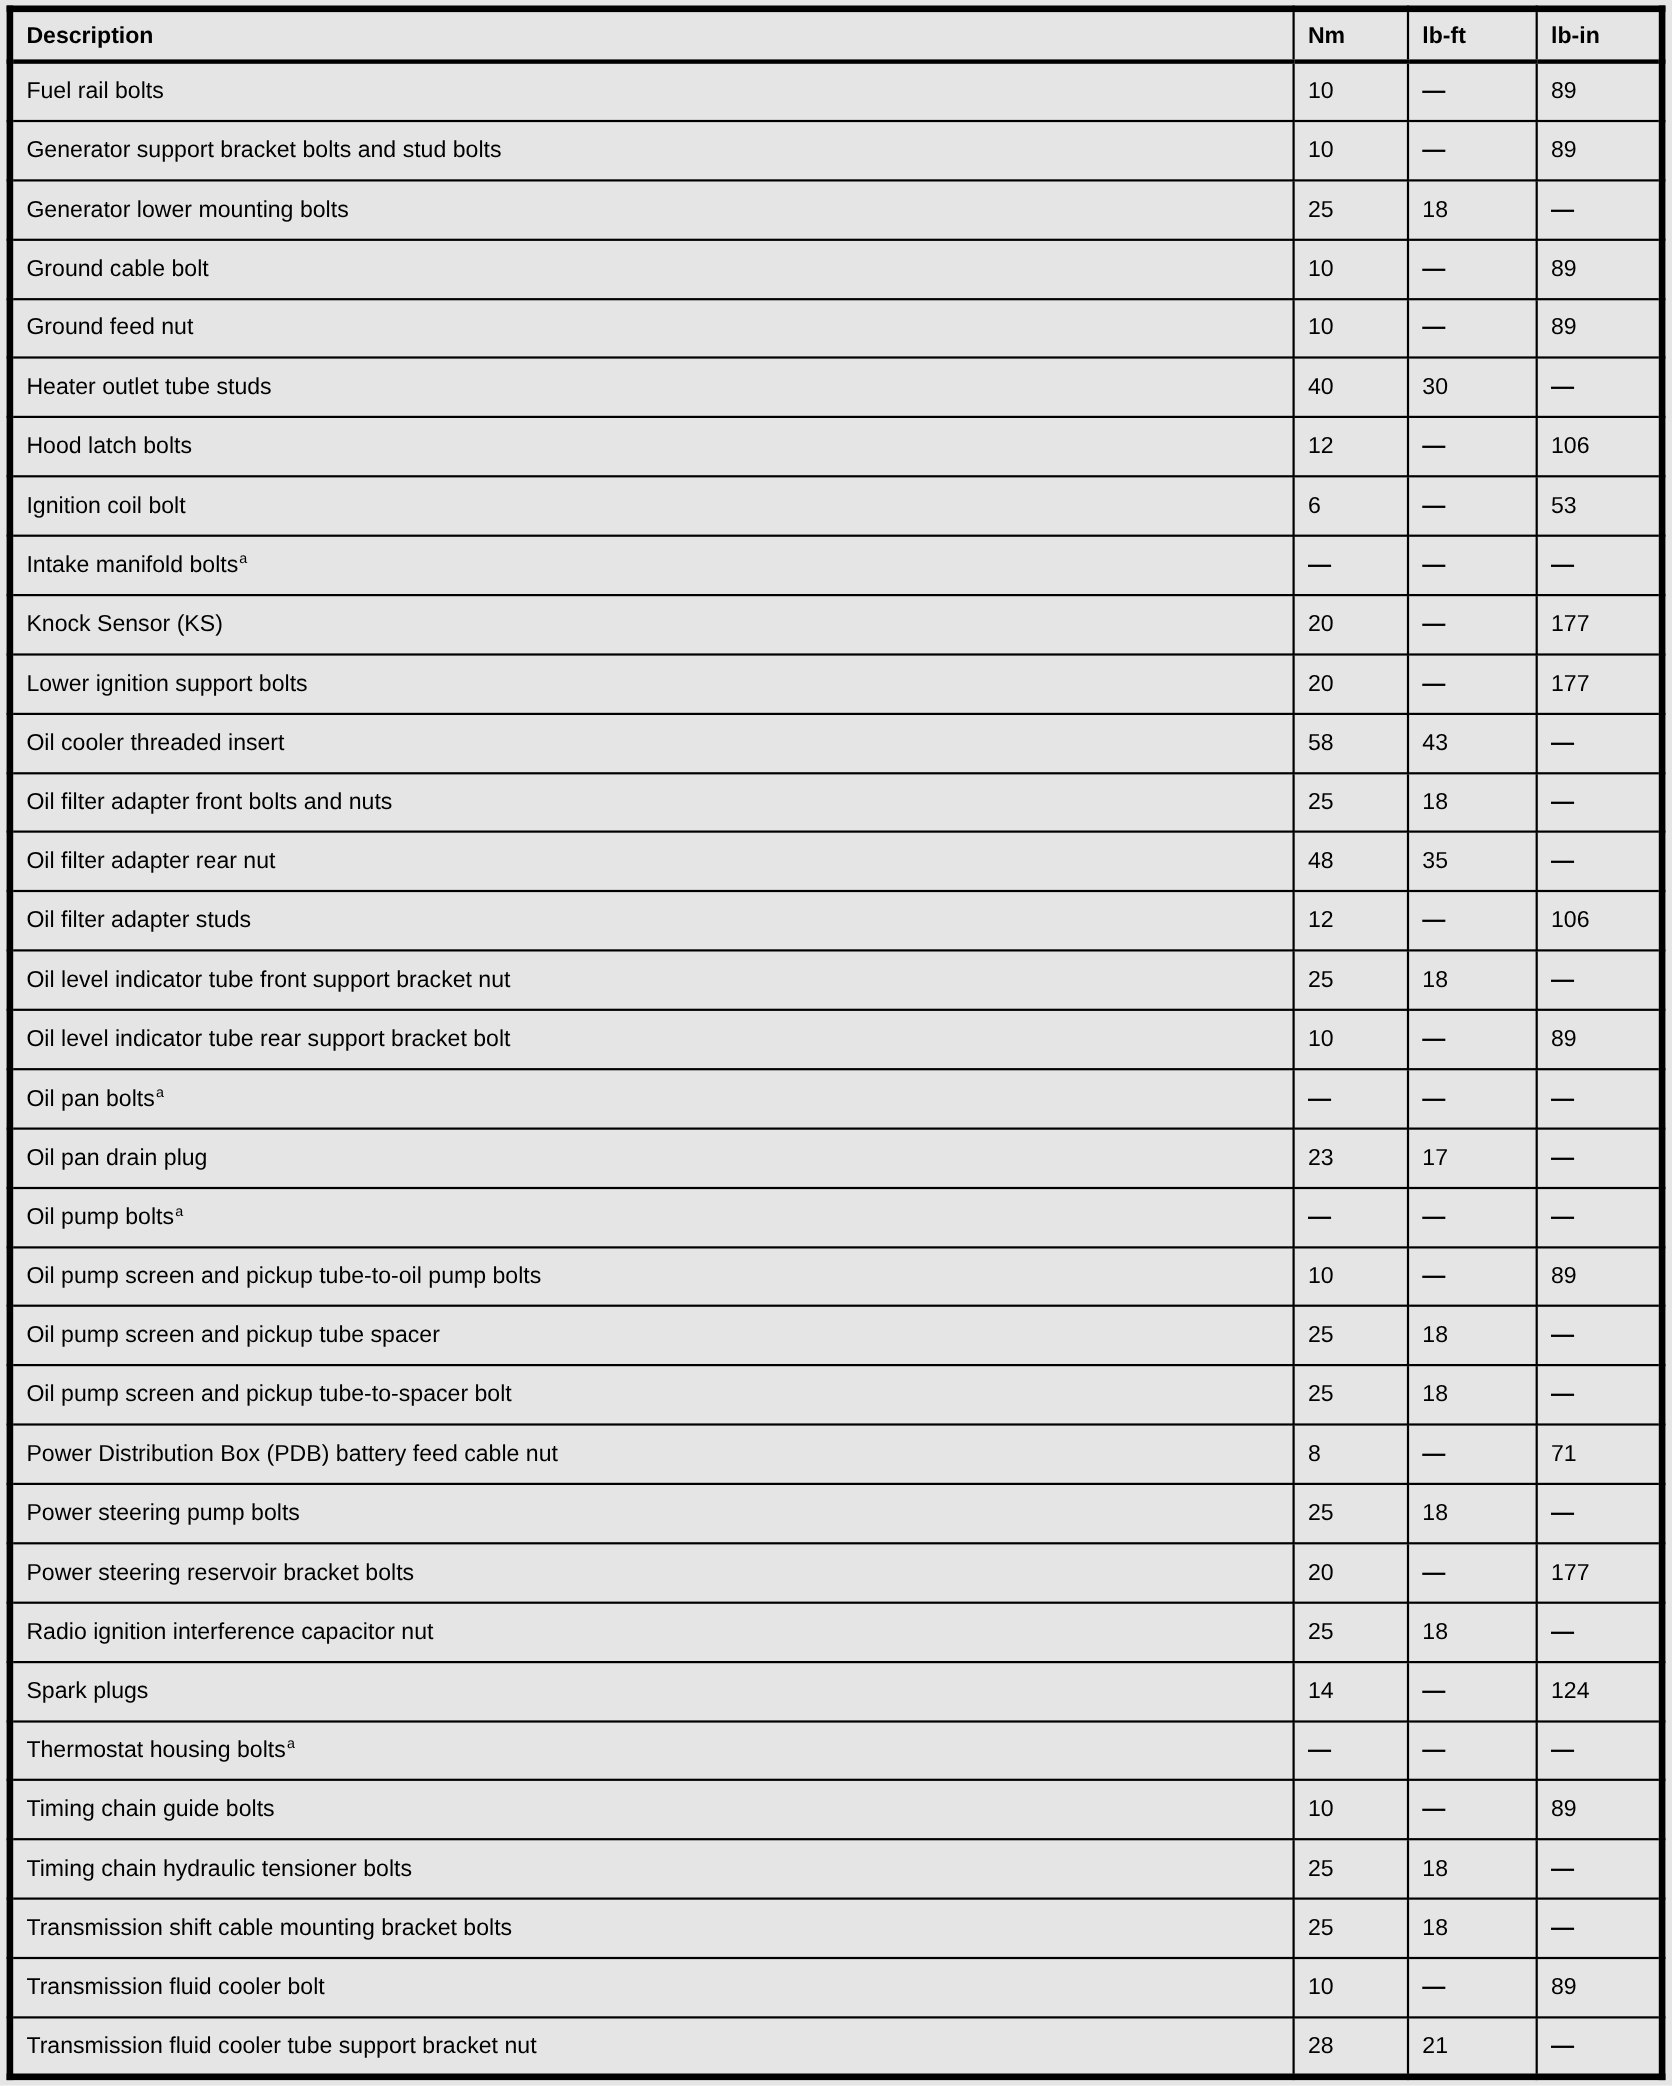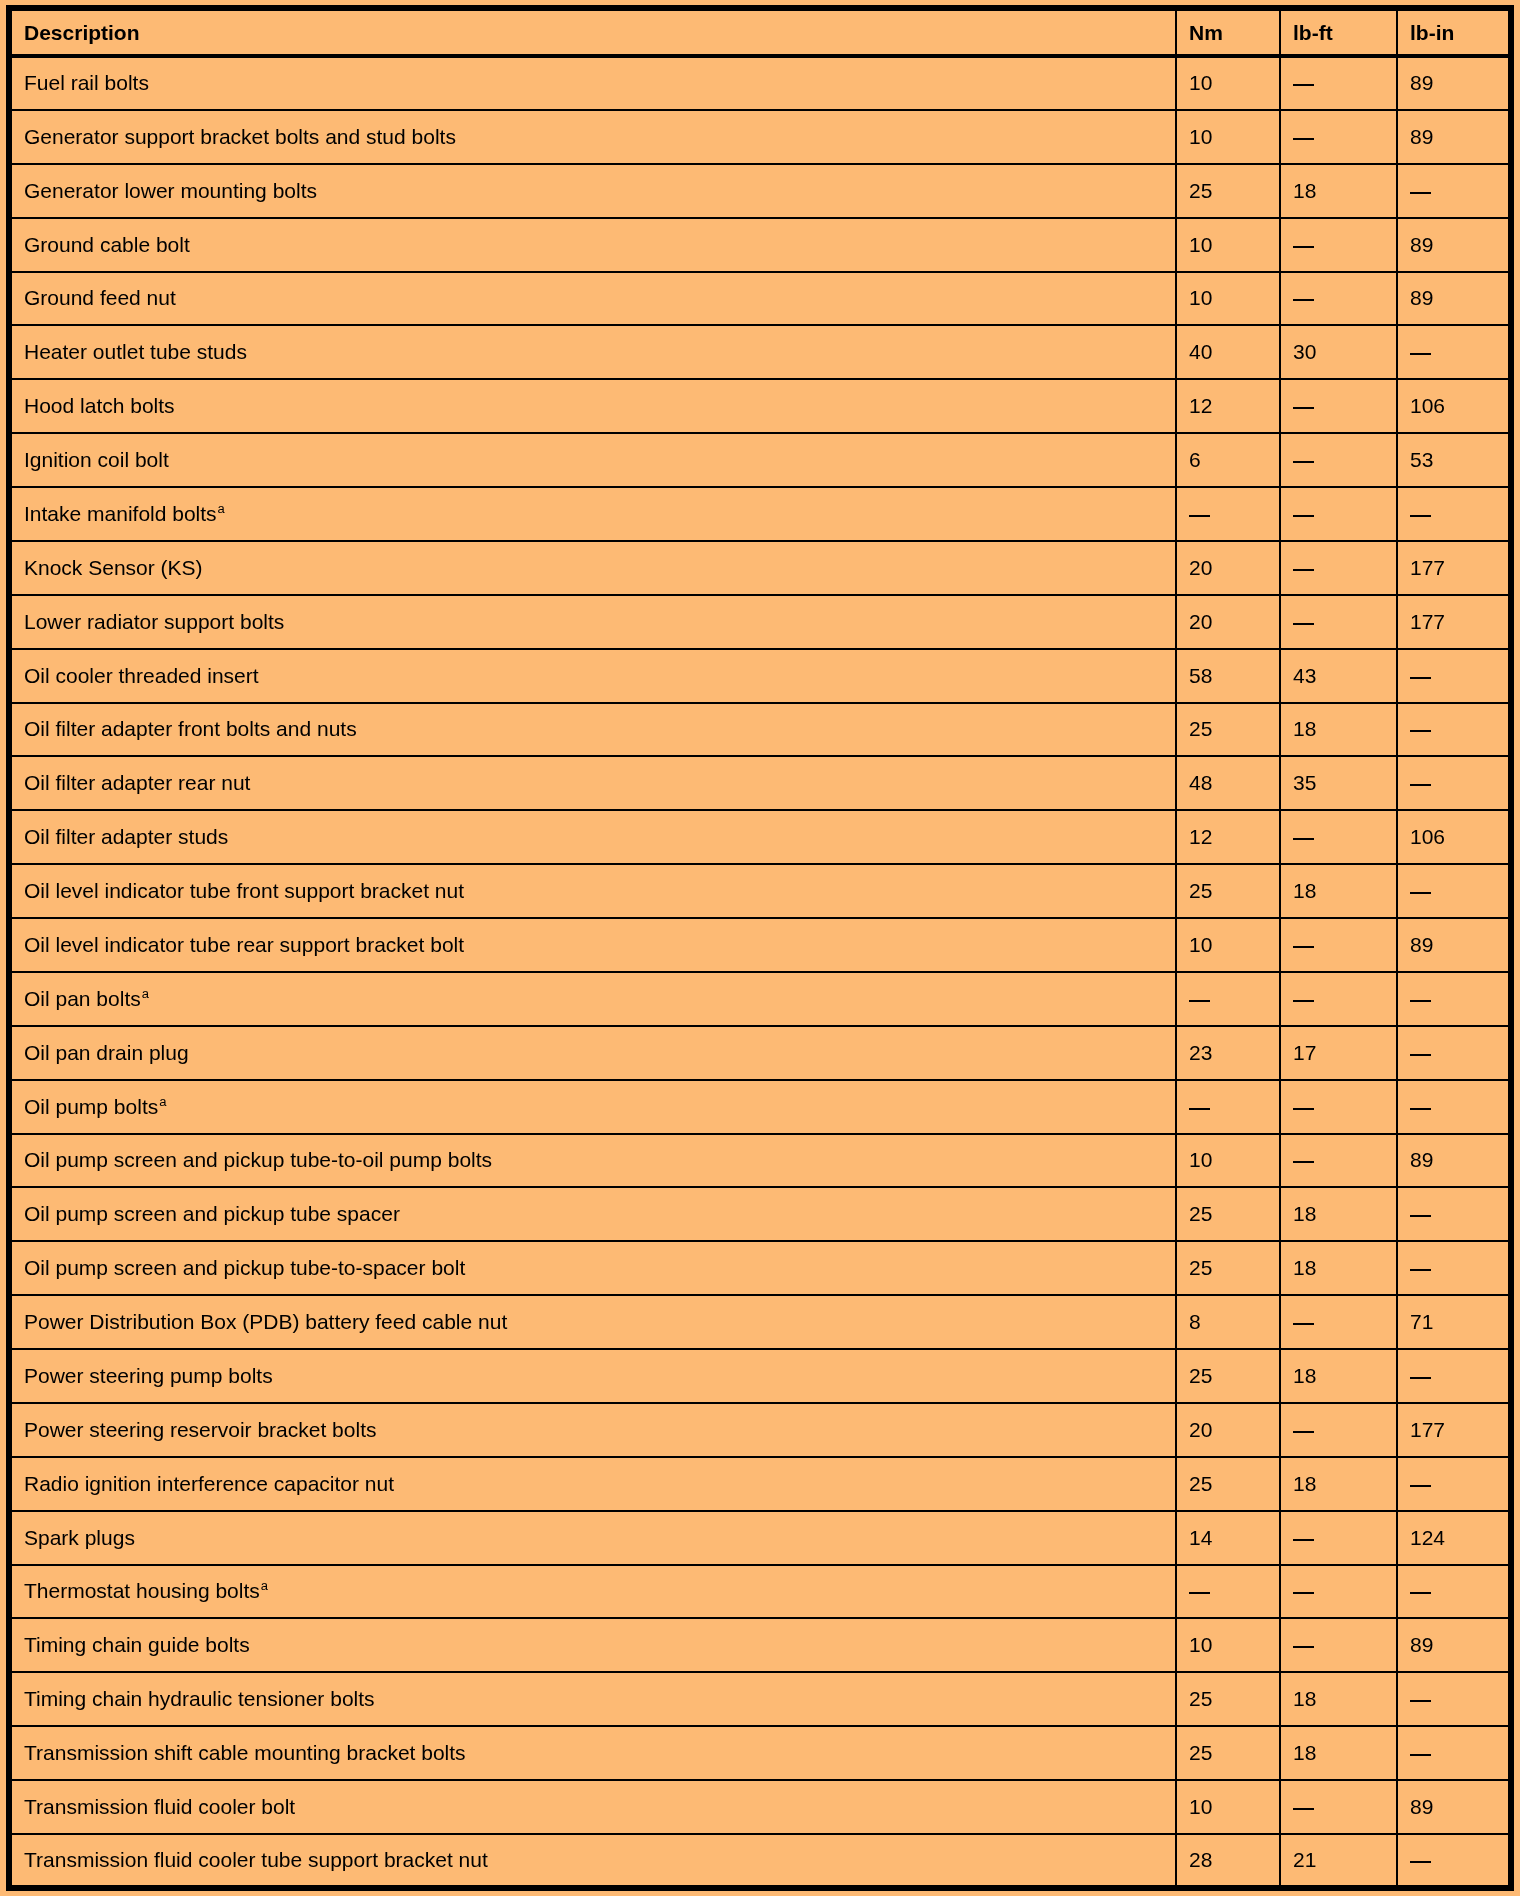--- a/index.html
+++ b/index.html
@@ -8,21 +8,21 @@
     padding: 0;
     background: #ffffff;
   }
   body {
     font-family: "Liberation Sans", sans-serif;
     color: #000000;
   }
   .page {
     width: 1520px;
     height: 1896px;
-    background: #fdba74;
+    background: #e5e5e5;
     padding: 5px 6px;
   }
   table.spec-table {
     width: 100%;
     height: 100%;
     border-collapse: collapse;
     table-layout: fixed;
     border: 6px solid #000000;
   }
   col.col-desc { width: auto; }
@@ -127,21 +127,21 @@
           <td class="dash">—</td>
           <td class="dash">—</td>
         </tr>
         <tr>
           <td>Knock Sensor (KS)</td>
           <td>20</td>
           <td class="dash">—</td>
           <td>177</td>
         </tr>
         <tr>
-          <td>Lower radiator support bolts</td>
+          <td>Lower ignition support bolts</td>
           <td>20</td>
           <td class="dash">—</td>
           <td>177</td>
         </tr>
         <tr>
           <td>Oil cooler threaded insert</td>
           <td>58</td>
           <td>43</td>
           <td class="dash">—</td>
         </tr>

